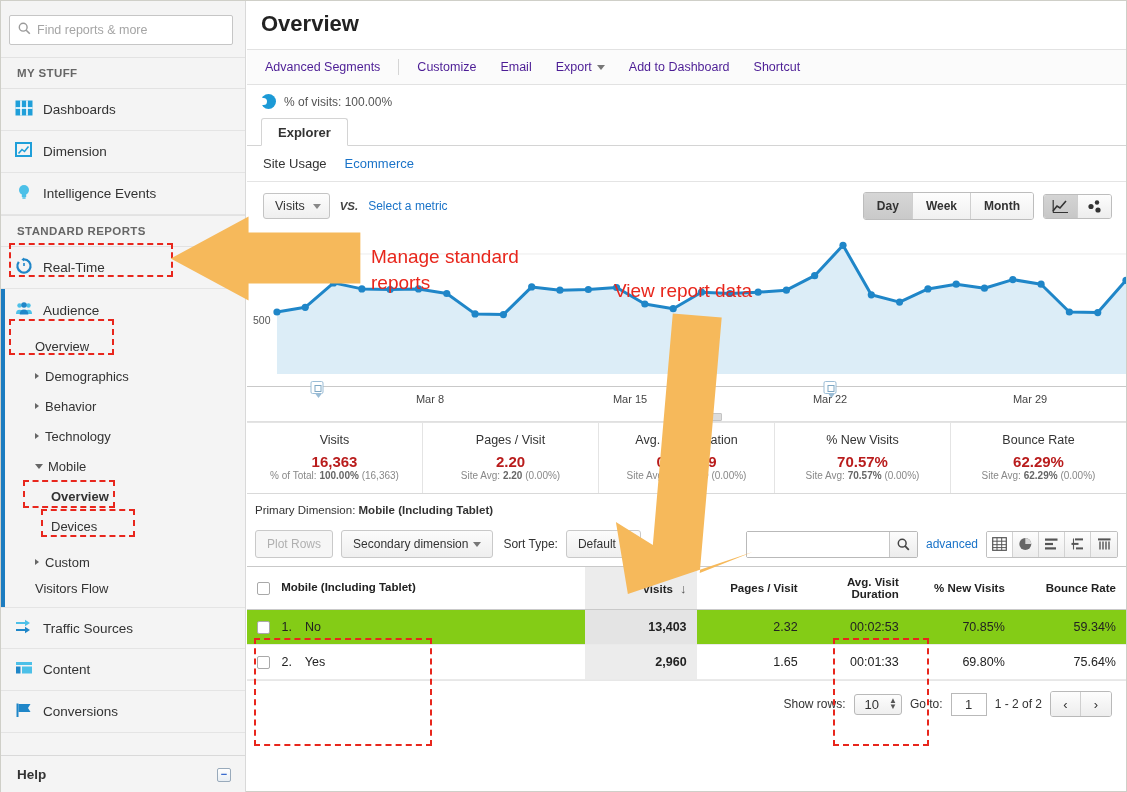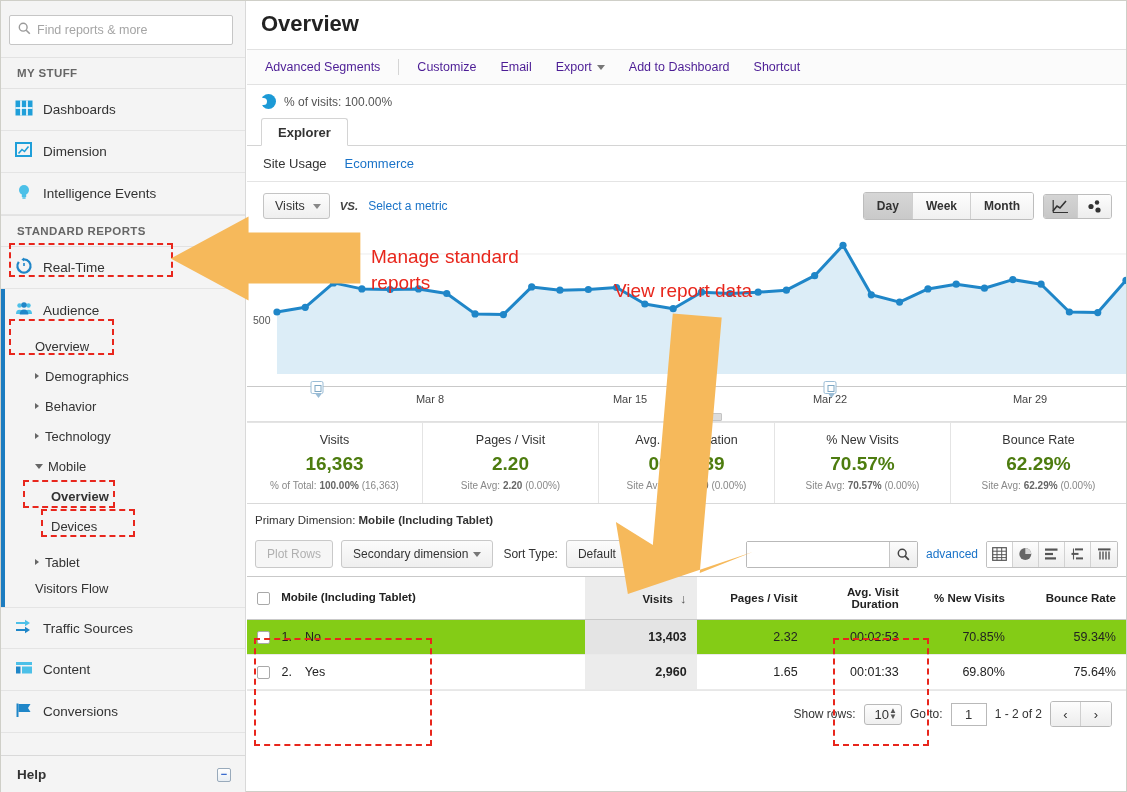--- a/index.html
+++ b/index.html
@@ -207,21 +207,21 @@
 
   .stats {
     display: flex; border-top: 1px solid #e4e4e4; border-bottom: 1px solid #d9d9d9;
   }
   .stat {
     flex: 1; text-align: center; padding: 10px 4px 12px 4px;
     border-right: 1px solid #e4e4e4;
   }
   .stat:last-child { border-right: 0; }
   .stat .sl { font-size: 12.5px; color: #333; margin-bottom: 6px; }
-  .stat .sv { font-size: 19px; font-weight: bold; color: #4d7c0f; margin-bottom: 5px; }
+  .stat .sv { font-size: 15px; font-weight: bold; color: #b91c1c; }
   .stat .ss { font-size: 10px; color: #888; }
   .stat .ss b { color: #666; }
 
   .primary-dim {
     font-size: 11.5px; color: #333; padding: 10px 0 8px 8px;
   }
   .primary-dim b { font-weight: bold; }
 
   .tbl-toolbar {
     display: flex; align-items: center; gap: 8px;
@@ -279,21 +279,21 @@
   .rownum { display: inline-block; width: 20px; color: #222; }
   .sortarrow { display:inline-block; margin-left: 4px; color:#555; font-size: 13px; }
 
   .pager {
     display: flex; align-items: center; justify-content: flex-end; gap: 8px;
     padding: 10px 14px 9px 14px; font-size: 12px; color: #333;
     border-top: 1px solid #e7e7e7;
   }
   .stepper {
     display: flex; align-items: center; border: 1px solid #b9b9b9; border-radius: 3px;
-    background: linear-gradient(#fdfdfd,#efefef); padding: 2px 4px 2px 10px; 
+    background: linear-gradient(#fdfdfd,#efefef); padding: 2px 4px 2px 10px; gap: 10px;
   }
   .stepper .v { font-size: 13px; }
   .stepper .arrows { display:flex; flex-direction: column; line-height: 6px; font-size: 8px; color:#555;}
   .gotobox {
     border: 1px solid #b9b9b9; background: #fff; width: 36px; height: 23px;
     display: flex; align-items: center; justify-content: center; font-size: 13px;
   }
   .navbtns { display: flex; border: 1px solid #b9b9b9; border-radius: 3px; overflow: hidden; }
   .navbtns div {
     width: 30px; height: 24px; display: flex; align-items: center; justify-content: center;
@@ -417,21 +417,21 @@
 
       <div class="sub-row indent2 active-bold">
         <span>Overview</span>
       </div>
       <div class="sub-row indent2">
         <span>Devices</span>
       </div>
 
       <div class="sub-row" style="margin-top:6px">
         <span class="caret"></span>
-        <span>Tablet</span>
+        <span>Custom</span>
       </div>
       <div class="sub-row grp-pad">
         <span>Visitors Flow</span>
       </div>
     </div>
 
     <div class="nav-row" style="border-top:1px solid #e4e4e4">
       <span>
         <svg width="18" height="18" viewBox="0 0 18 18">
           <path d="M1 5 Q7 5 10 5" stroke="#4cc0e8" stroke-width="2" fill="none"></path>

